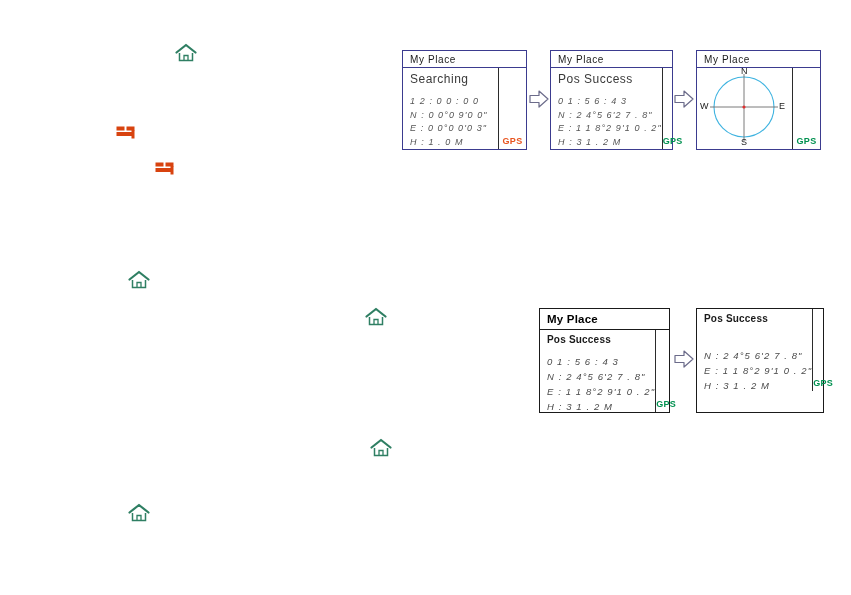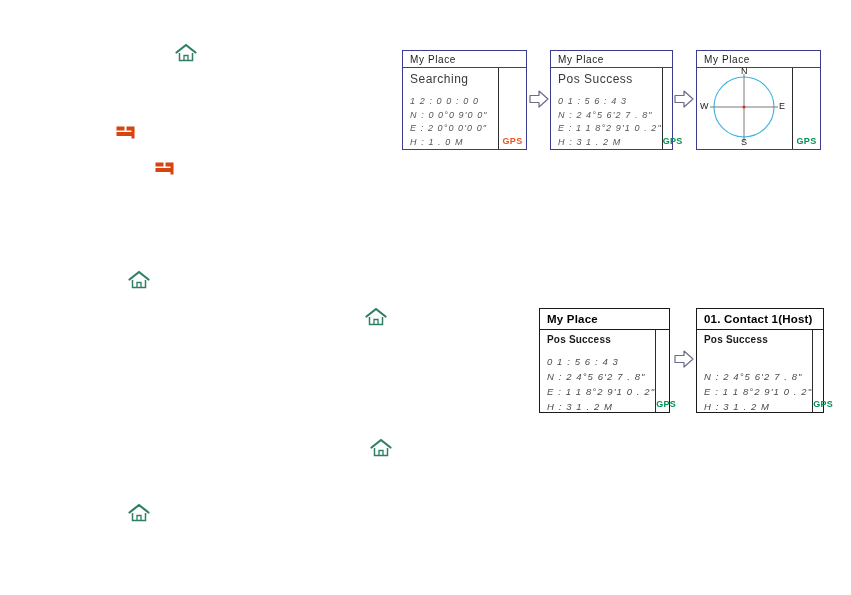--- a/index.html
+++ b/index.html
@@ -157,21 +157,21 @@
   </div>
 
   <div class="panel navy" style="left:382px;top:50px;width:125px;height:100px;">
     <div class="panel-title">My Place</div>
     <div class="panel-body" style="height:81px;">
       <div class="panel-main">
         <div class="status-line">Searching</div>
         <div class="data-lines">
           <div class="data-line">1 2 : 0 0 : 0 0</div>
           <div class="data-line">N : 0 0°0 9'0 0"</div>
-          <div class="data-line">E : 2 0°0 0'0 0"</div>
+          <div class="data-line">E : 0 0°0 0'0 3"</div>
           <div class="data-line">H : 1 . 0 M</div>
         </div>
       </div>
       <div class="panel-side">
         <span class="gps-badge" style="color:#e8541f;">GPS</span>
       </div>
     </div>
   </div>
 
   <div class="panel navy" style="left:530px;top:50px;width:123px;height:100px;">
@@ -227,21 +227,20 @@
           <div class="data-line">H : 3 1 . 2 M</div>
         </div>
       </div>
       <div class="panel-side">
         <span class="gps-badge" style="color:#009150;">GPS</span>
       </div>
     </div>
   </div>
 
   <div class="panel dark" style="left:676px;top:308px;width:128px;height:105px;">
-    <div class="panel-title">01. Contact 1(Host)</div>
     <div class="panel-body" style="height:82px;">
       <div class="panel-main">
         <div class="status-line">Pos Success</div>
         <div class="data-lines">
           <div class="data-line">&nbsp;</div>
           <div class="data-line">N : 2 4°5 6'2 7 . 8"</div>
           <div class="data-line">E : 1 1 8°2 9'1 0 . 2"</div>
           <div class="data-line">H : 3 1 . 2 M</div>
         </div>
       </div>

